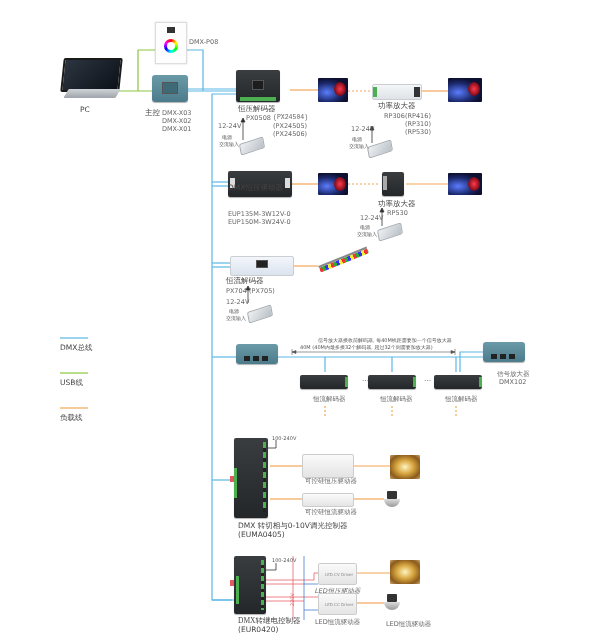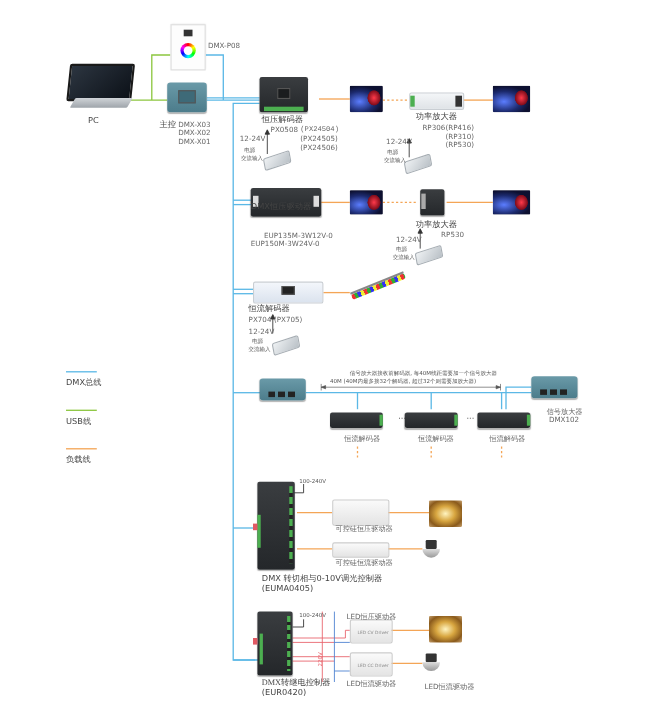--- a/index.html
+++ b/index.html
@@ -172,28 +172,28 @@
 <div class="psu" style="left:368px;top:143px;width:22px;height:10px;"></div>
 <div class="t s" style="left:352px;top:136px;">电源</div>
 <div class="t s" style="left:349px;top:143px;">交流输入</div>
 <div class="strip" style="left:448px;top:78px;width:34px;height:24px;"></div>
 
 <div class="dev-dark" style="left:228px;top:171px;width:64px;height:26px;">
   <div class="green-term" style="left:2px;top:7px;width:5px;height:10px;background:#ddd;"></div>
   <div class="green-term" style="right:2px;top:7px;width:5px;height:10px;background:#ddd;"></div>
 </div>
 <div class="t b" style="left:228px;top:184px;">DMX恒压驱动器</div>
-<div class="t" style="left:228px;top:210px;margin-left:12px;">EUP135M-3W12V-0</div>
+<div class="t" style="left:228px;top:210px;">EUP135M-3W12V-0</div>
 <div class="t" style="left:228px;top:218px;">EUP150M-3W24V-0</div>
 <div class="strip" style="left:318px;top:173px;width:30px;height:22px;"></div>
 <div class="dev-dark" style="left:382px;top:172px;width:22px;height:24px;">
   <div class="green-term" style="left:1px;top:4px;width:4px;height:14px;background:#aaa;"></div>
 </div>
 <div class="t b" style="left:378px;top:200px;">功率放大器</div>
-<div class="t" style="left:401px;top:209px;">RP530</div>
+<div class="t" style="left:387px;top:209px;">RP530</div>
 <div class="t" style="left:360px;top:214px;">12-24V</div>
 <div class="psu" style="left:378px;top:226px;width:22px;height:10px;"></div>
 <div class="t s" style="left:360px;top:224px;">电源</div>
 <div class="t s" style="left:357px;top:231px;">交流输入</div>
 <div class="strip" style="left:448px;top:173px;width:34px;height:22px;"></div>
 
 <div class="dev-light" style="left:230px;top:256px;width:62px;height:18px;background:linear-gradient(#f3f6fb,#dbe3ee);">
   <div class="screen" style="left:25px;top:3px;width:10px;height:6px;background:#222;"></div>
 </div>
 <div class="bar-light" style="left:318px;top:258px;width:52px;height:5px;"></div>
@@ -254,21 +254,21 @@
   <div class="green-term" style="left:2px;top:20px;width:3px;height:28px;"></div>
   <div class="green-term" style="right:2px;top:4px;width:3px;height:50px;background:repeating-linear-gradient(#4caf50 0 5px,#222 5px 8px);"></div>
   <div class="abs" style="left:-4px;top:24px;width:4px;height:6px;background:#e05a64;"></div>
 </div>
 <div class="t s" style="left:272px;top:557px;">100-240V</div>
 <div class="t s" style="left:289px;top:606px;transform:rotate(-90deg);transform-origin:left top;color:#e8636b;">220V</div>
 
 <div class="driver" style="left:318px;top:563px;width:37px;height:20px;">
   <div class="driver-txt" style="left:6px;top:8px;">LED CV Driver</div>
 </div>
-<div class="t" style="left:315px;top:557px;">LED恒压驱动器</div>
+<div class="t" style="left:315px;top:587px;font-style:italic;">LED恒压驱动器</div>
 <div class="warm-img" style="left:390px;top:560px;width:30px;height:24px;"></div>
 
 <div class="driver" style="left:318px;top:593px;width:37px;height:20px;">
   <div class="driver-txt" style="left:6px;top:8px;">LED CC Driver</div>
 </div>
 <div class="t" style="left:315px;top:618px;">LED恒流驱动器</div>
 <div class="downlight" style="left:384px;top:594px;width:16px;height:16px;">
   <div class="cap"></div>
     <div class="rim"></div>
 </div>

